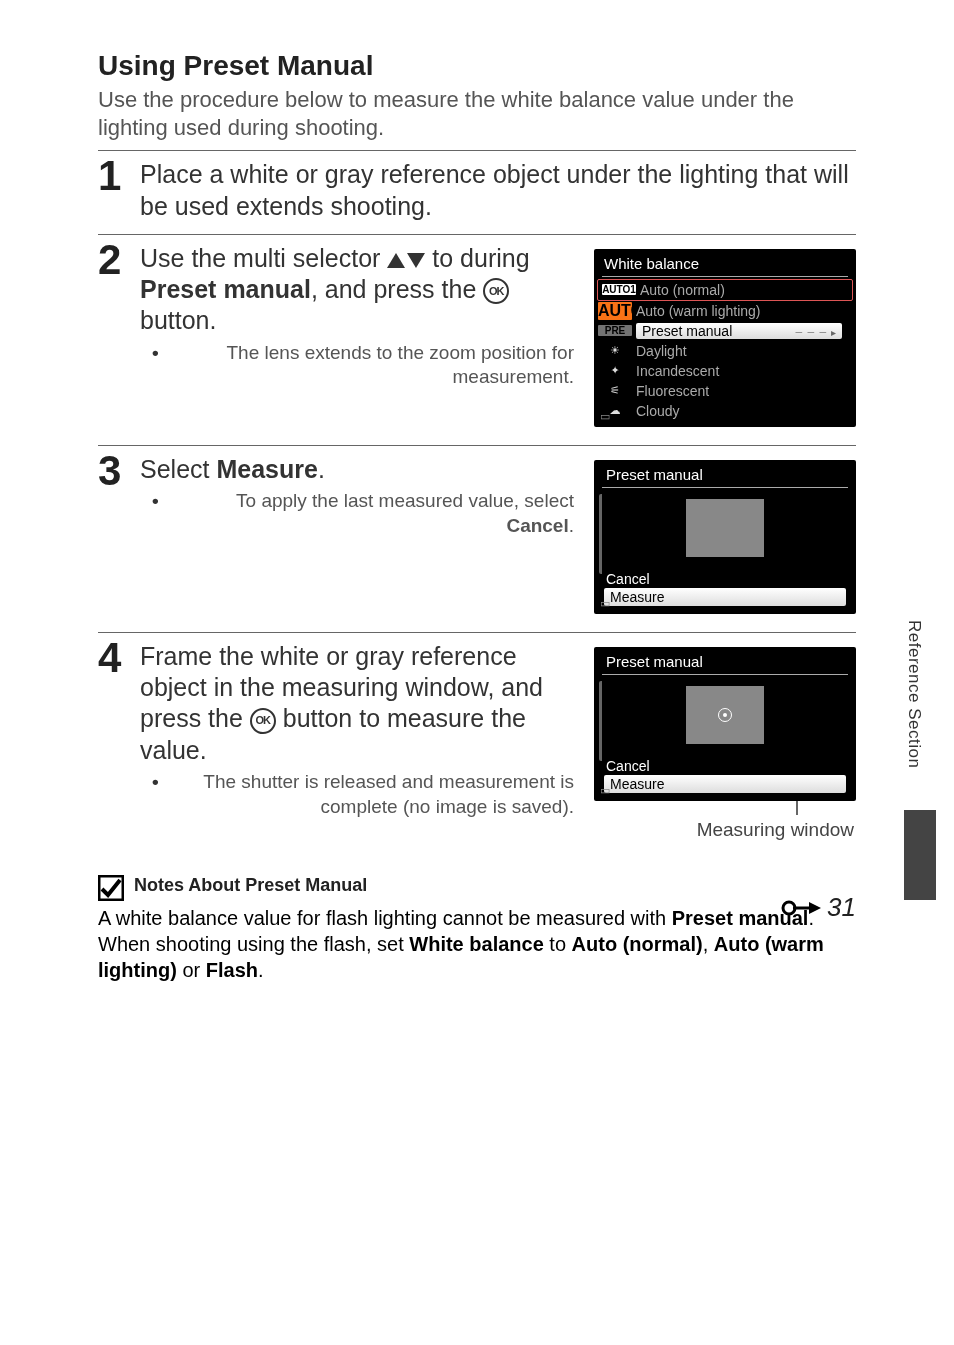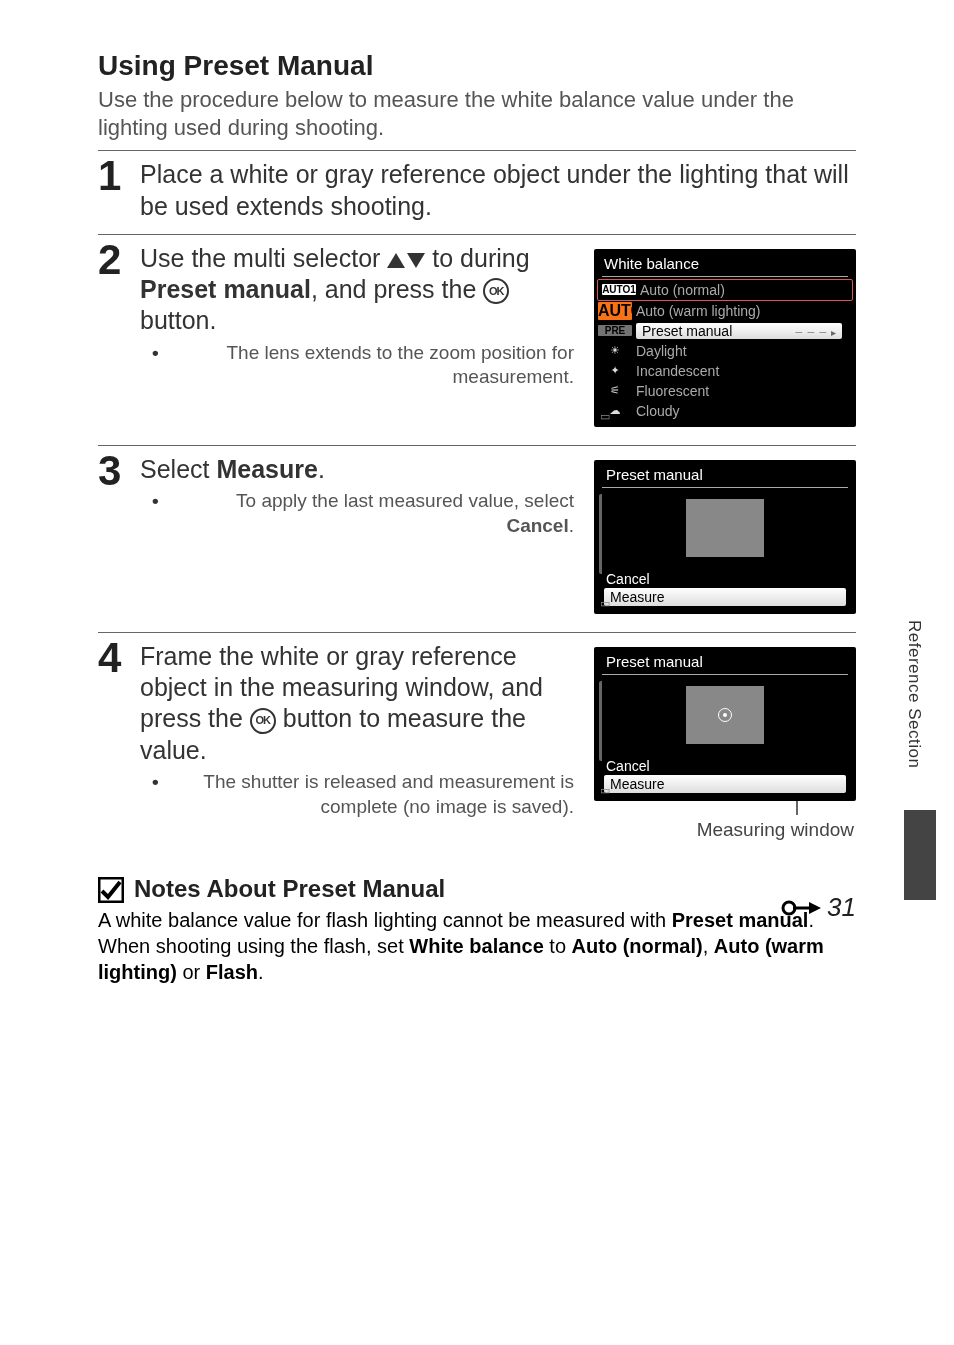--- a/index.html
+++ b/index.html
@@ -202,22 +202,22 @@
   .pointer-line {
     width: 2px; height: 18px; background:#666; margin: 0 auto;
     margin-right: 58px; margin-left:auto; margin-top:-4px;
   }
 
   .callout {
     margin-top: 34px;
   }
   .callout-head {
     font-weight: bold;
-    font-size: 24px;
-    display:flex; align-items:flex-end; gap:10px;
+    font-size: 18px;
+    display:flex; align-items:flex-start; gap:10px;
     margin-bottom: 4px;
   }
   .callout-checkbox {
     display:inline-block;
     width:26px;height:26px;
     position:relative;
   }
   .callout-checkbox svg { width:26px; height:26px; }
   .callout-body {
     font-size: 20px;

